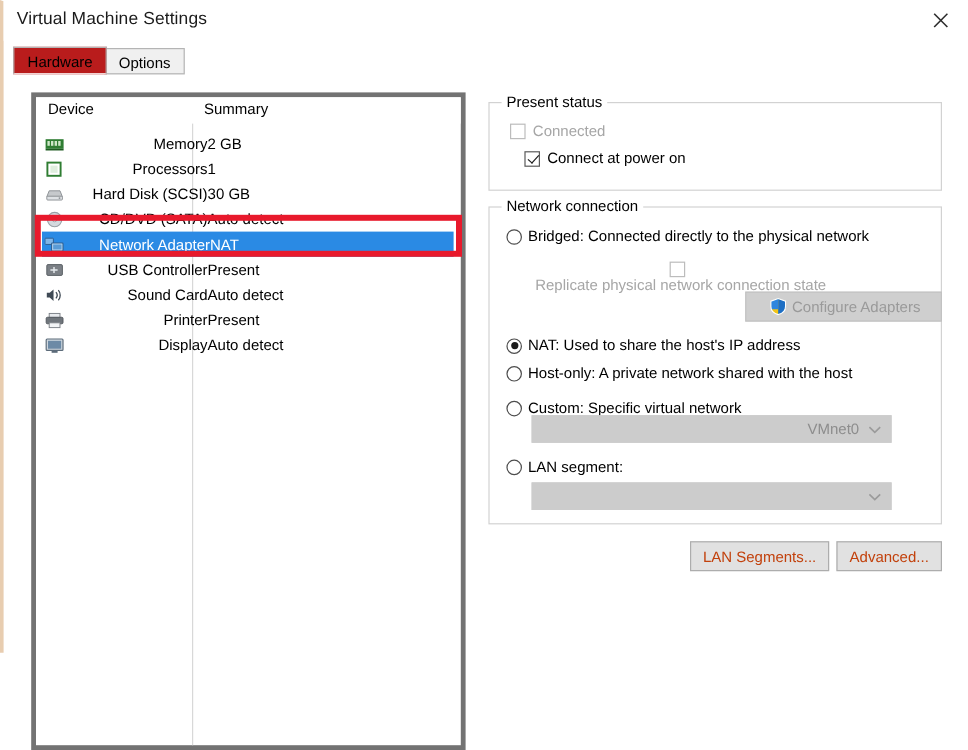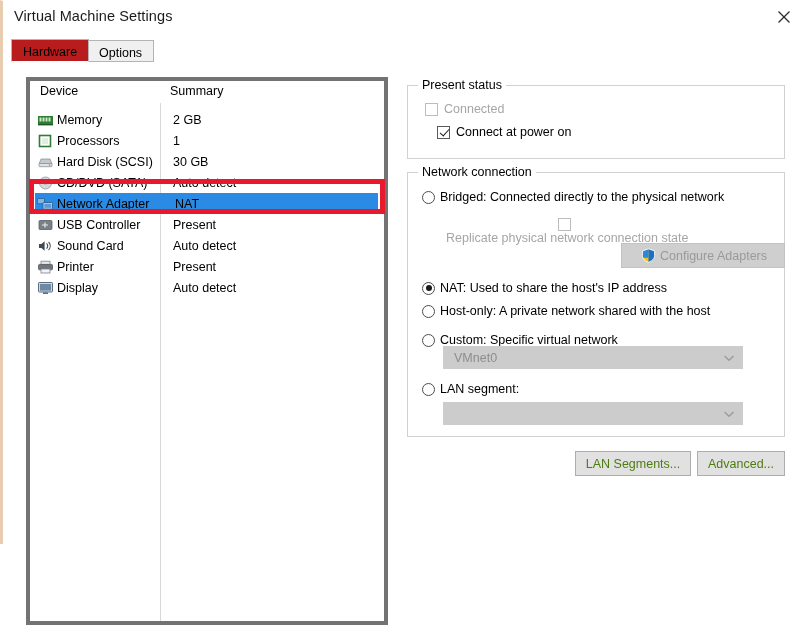--- a/index.html
+++ b/index.html
@@ -16,20 +16,21 @@
     position: relative;
   }
   .window {
     position: absolute;
     left: 0; top: 0;
     width: 807px; height: 544px;
     background: #ffffff;
     box-sizing: border-box;
     border-left: 3px solid #e8cdb0;
     border-top: 1px solid #ffffff;
+    text-align: right;
   }
   
   .titlebar {
     position: absolute;
     left: 0; top: 0;
     width: 804px; height: 33px;
     background: #ffffff;
   }
   .title-text {
     position: absolute;
@@ -121,21 +122,21 @@
     position: relative;
     height: 21px;
     display: flex;
     align-items: center;
     padding-left: 7px;
     box-sizing: border-box;
     cursor: default;
   }
   .row.selected {
     background: #2a8ae4;
-    color: #000000;
+    color: #ffffff;
     margin-left: 5px;
     margin-right: 6px;
     padding-left: 2px;
   }
   .row .ico {
     width: 17px; height: 16px;
     flex: 0 0 17px;
     margin-right: 3px;
     position: relative;
   }
@@ -236,21 +237,21 @@
   .lbl.disabled { color: #a6a6a6; }
 
   
   .btn {
     position: absolute;
     box-sizing: border-box;
     border: 1px solid #adadad;
     background: #e1e1e1;
     font-family: "Liberation Sans", sans-serif;
     font-size: 12.5px;
-    color: #4d7c0f;
+    color: #c2410c;
     display: flex;
     align-items: center;
     justify-content: center;
     cursor: default;
     white-space: nowrap;
   }
   .btn.disabled {
     background: #cfcfcf;
     border-color: #c2c2c2;
     color: #9a9a9a;

